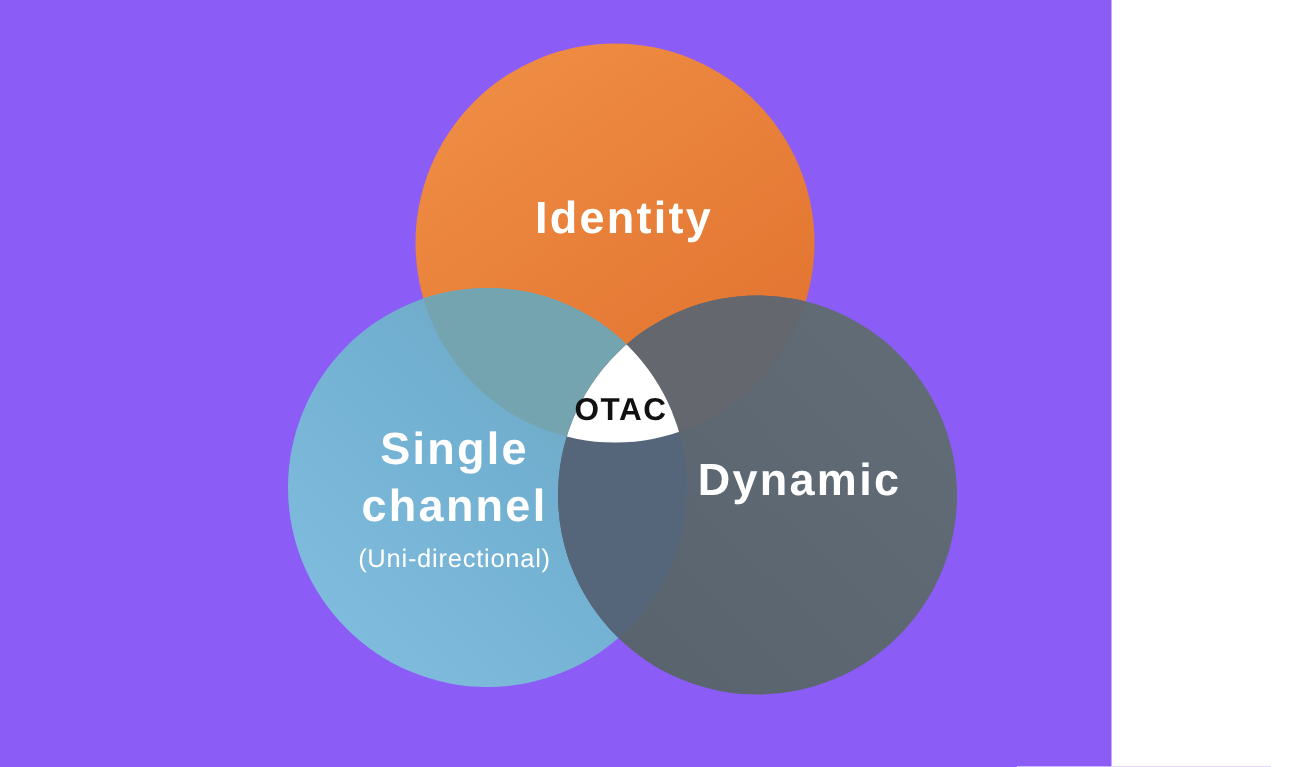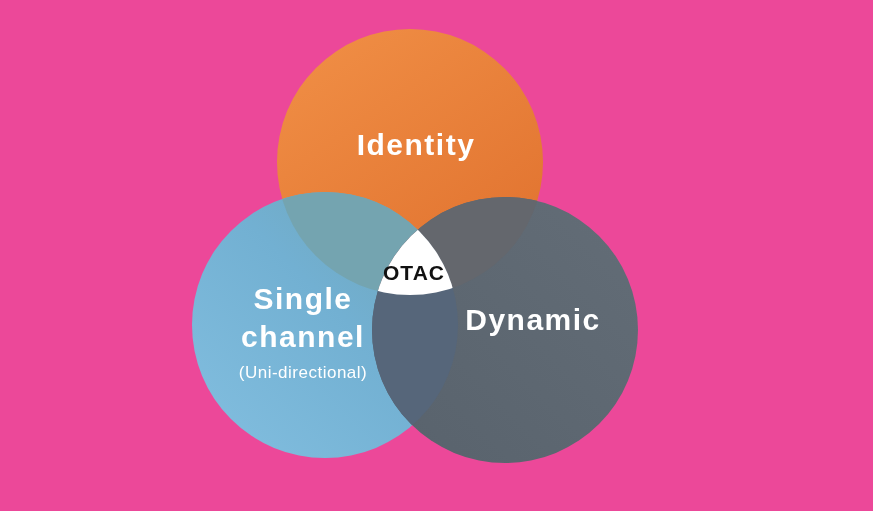--- a/index.html
+++ b/index.html
@@ -2,23 +2,23 @@
 <html><head>
 <meta charset="utf-8">
 <style>
   html, body {
     margin: 0;
     padding: 0;
     background: #ffffff;
   }
   .canvas {
     position: relative;
-    width: 873px;
+    width: 741px;
     height: 511px;
-    background: #ec4899;
+    background: #8b5cf6;
     overflow: hidden;
     font-family: "Liberation Sans", sans-serif;
   }
   svg { display: block; }
   .label-main {
     font-family: "Liberation Sans", sans-serif;
     font-weight: bold;
     font-size: 30px;
     fill: #ffffff;
     letter-spacing: 1.5px;

